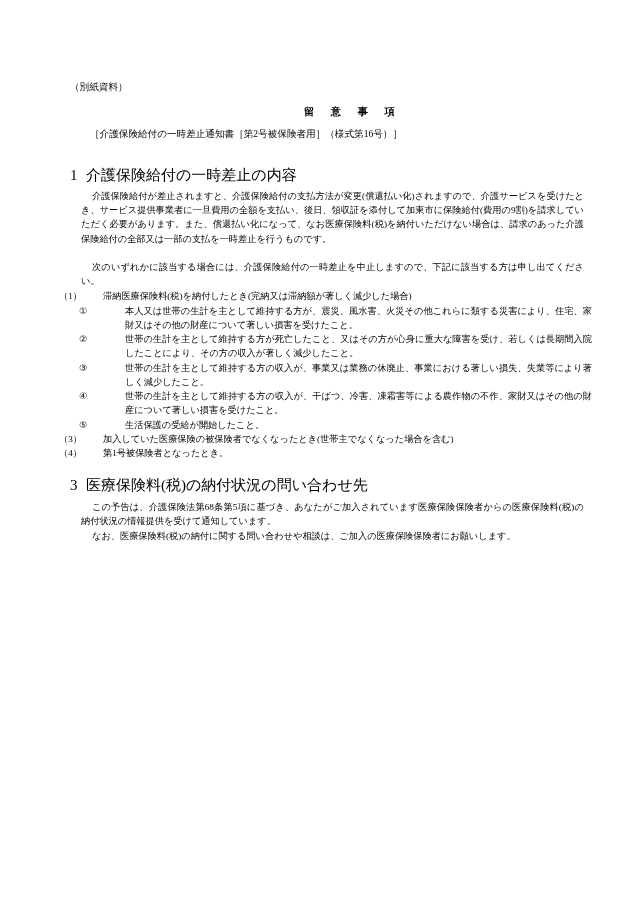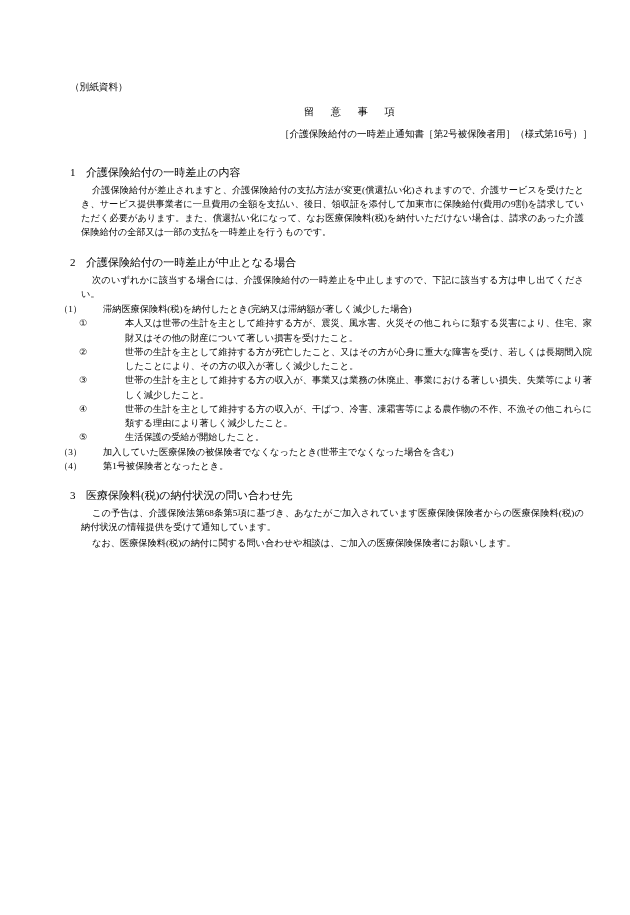--- a/index.html
+++ b/index.html
@@ -25,32 +25,33 @@
   .attachment-label {
     font-size: 9.6px;
     margin: 0 0 9px 0;
   }
   .doc-title {
     text-align: center;
     font-size: 10.2px;
     letter-spacing: 0.32em;
     margin: 0 0 7px 0;
     padding-left: 40px;
+    font-weight: bold;
   }
   .doc-subtitle {
-    text-align: right;
+    text-align: left;
     font-size: 9.6px;
     margin: 0 0 22px 0;
     padding-left: 20px;
   }
   .section {
     margin-bottom: 14px;
   }
   .section-heading {
-    font-size: 11px;
+    font-size: 15px;
     margin: 0 0 2px 0;
     text-indent: 0;
   }
   .section-heading .num {
     display: inline-block;
     width: 16px;
   }
   .para {
     margin: 0 8px 1px 0;
     text-indent: 11px;
@@ -96,41 +97,38 @@
   <div class="doc-subtitle">［介護保険給付の一時差止通知書［第2号被保険者用］（様式第16号）］</div>
 
   <div class="section">
     <div class="section-heading">
       <span class="num">1</span><span>介護保険給付の一時差止の内容</span>
     </div>
     <p class="para">介護保険給付が差止されますと、介護保険給付の支払方法が変更(償還払い化)されますので、介護サービスを受けたとき、サービス提供事業者に一旦費用の全額を支払い、後日、領収証を添付して加東市に保険給付(費用の9割)を請求していただく必要があります。また、償還払い化になって、なお医療保険料(税)を納付いただけない場合は、請求のあった介護保険給付の全部又は一部の支払を一時差止を行うものです。</p>
   </div>
 
   <div class="section">
-    <div class="section-heading">
-      <span class="num">2</span><span>介護保険給付の一時差止が中止となる場合</span>
-    </div>
     <p class="para">次のいずれかに該当する場合には、介護保険給付の一時差止を中止しますので、下記に該当する方は申し出てください。</p>
 
     <p class="item-l1">
       <span class="marker">（1）</span><span>滞納医療保険料(税)を納付したとき(完納又は滞納額が著しく減少した場合)</span>
     </p>
 
 
     <p class="item-l2">
       <span class="marker">①</span><span>本人又は世帯の生計を主として維持する方が、震災、風水害、火災その他これらに類する災害により、住宅、家財又はその他の財産について著しい損害を受けたこと。</span>
     </p>
     <p class="item-l2">
       <span class="marker">②</span><span>世帯の生計を主として維持する方が死亡したこと、又はその方が心身に重大な障害を受け、若しくは長期間入院したことにより、その方の収入が著しく減少したこと。</span>
     </p>
     <p class="item-l2">
       <span class="marker">③</span><span>世帯の生計を主として維持する方の収入が、事業又は業務の休廃止、事業における著しい損失、失業等により著しく減少したこと。</span>
     </p>
     <p class="item-l2">
-      <span class="marker">④</span><span>世帯の生計を主として維持する方の収入が、干ばつ、冷害、凍霜害等による農作物の不作、不漁その他これらに類する理由により著しく減少したこと。</span>
+      <span class="marker">④</span><span>世帯の生計を主として維持する方の収入が、干ばつ、冷害、凍霜害等による農作物の不作、家財又はその他の財産について著しい損害を受けたこと。</span>
     </p>
     <p class="item-l2">
       <span class="marker">⑤</span><span>生活保護の受給が開始したこと。</span>
     </p>
 
     <p class="item-l1">
       <span class="marker">（3）</span><span>加入していた医療保険の被保険者でなくなったとき(世帯主でなくなった場合を含む)</span>
     </p>
     <p class="item-l1">
       <span class="marker">（4）</span><span>第1号被保険者となったとき。</span>

